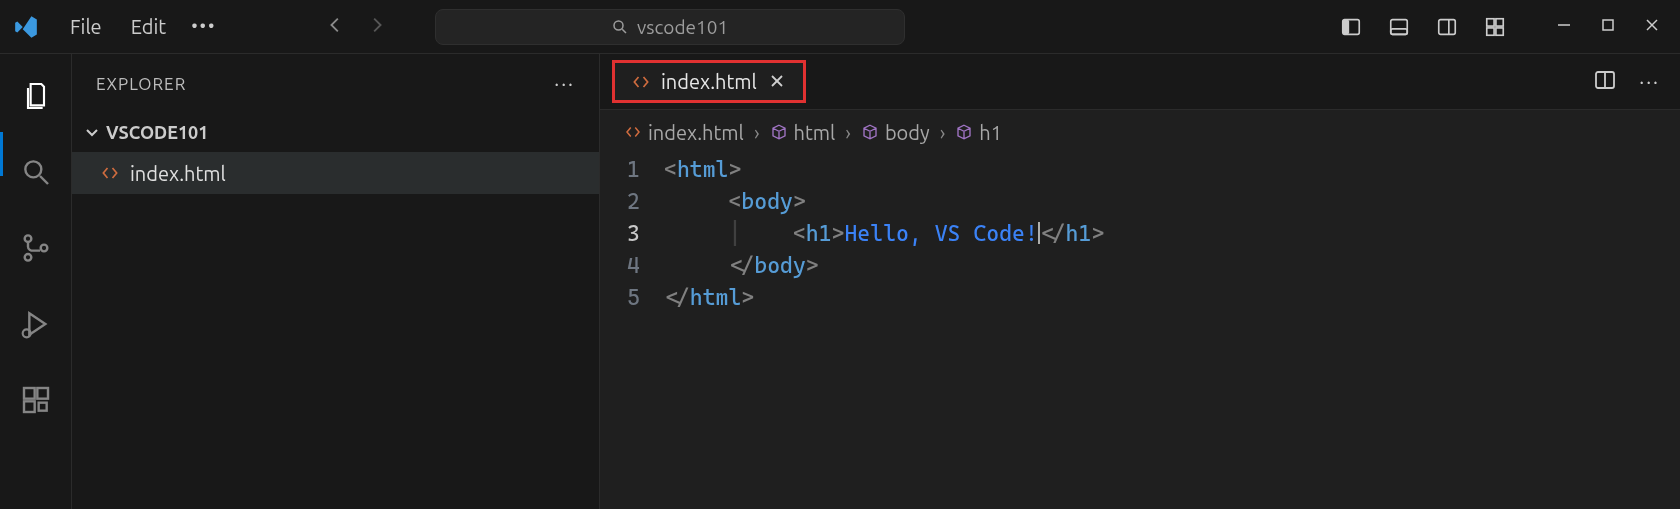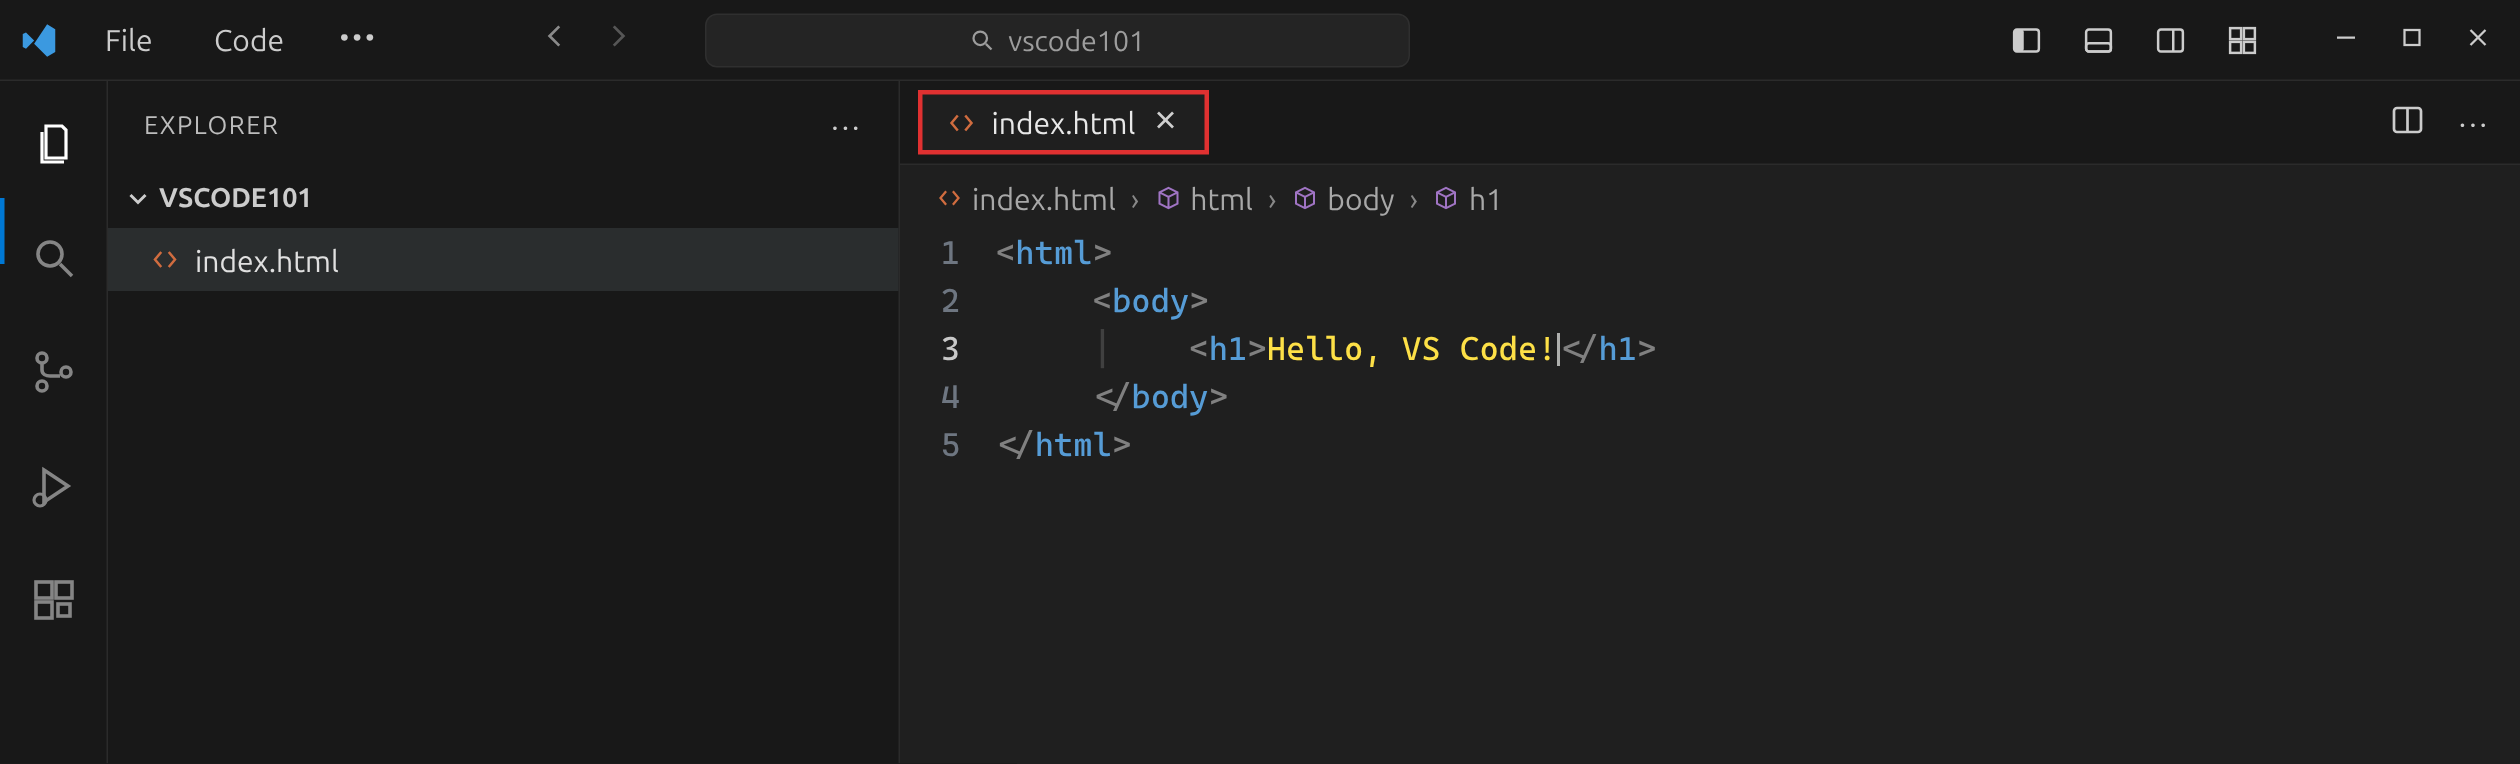--- a/index.html
+++ b/index.html
@@ -16,21 +16,21 @@
   .titlebar {
     height: 54px;
     background: #181818;
     display: flex;
     align-items: center;
     padding: 0 8px;
     gap: 8px;
     border-bottom: 1px solid #2b2b2b;
   }
   .logo { width: 36px; display:flex; align-items:center; justify-content:center; }
-  .menubar { display:flex; gap: 13px; margin-left: 4px;}
+  .menubar { display:flex; gap: 1px; margin-left: 4px;}
   .menubar .mitem {
     padding: 6px 14px;
     font-size: 20px;
     color: #cccccc;
     border-radius: 4px;
     cursor: default;
   }
   .overflow-dots { padding:6px 10px; font-size:18px; letter-spacing:2px; color:#cccccc;}
   .navarrows { display:flex; gap:18px; margin-left:90px; }
   .navarrows .arrow { color:#8a8a8a; font-size:22px; }
@@ -161,21 +161,21 @@
   .gutter {
     width:64px;
     text-align:right;
     padding-right:24px;
     color:#6e7681;
   }
   .line.current .gutter { color:#c8c8c8; }
   .indent-guide { color:#404040; }
   .tok-bracket { color:#808080; }
   .tok-tag { color:#569cd6; }
-  .tok-text { color:#fde047; }
+  .tok-text { color:#3b82f6; }
   .cursor {
     display:inline-block;
     width:2px;
     height:22px;
     background:#aeafad;
     vertical-align:middle;
     margin-bottom:3px;
   }
 
   .svg-icon { display:block; }
@@ -186,21 +186,21 @@
 <body>
 
 <div class="titlebar">
   <div class="logo">
     <svg class="svg-icon" width="26" height="26" viewBox="0 0 24 24">
         <path fill="#3b99e0" d="M17 2l5 3v14l-5 3-8-8 8-12zM4 7l5 5-5 5-2-1V8l2-1z"></path>
       </svg>
   </div>
   <div class="menubar">
     <div class="mitem">File</div>
-    <div class="mitem">Code</div>
+    <div class="mitem">Edit</div>
     <div class="overflow-dots">•••</div>
   </div>
   <div class="navarrows">
     <div class="arrow">
       <svg width="22" height="22" viewBox="0 0 24 24">
           <path fill="none" stroke="#8a8a8a" stroke-width="2" d="M14 5l-7 7 7 7"></path>
         </svg>
     </div>
     <div class="arrow" style="opacity:.55">
       <svg width="22" height="22" viewBox="0 0 24 24">

